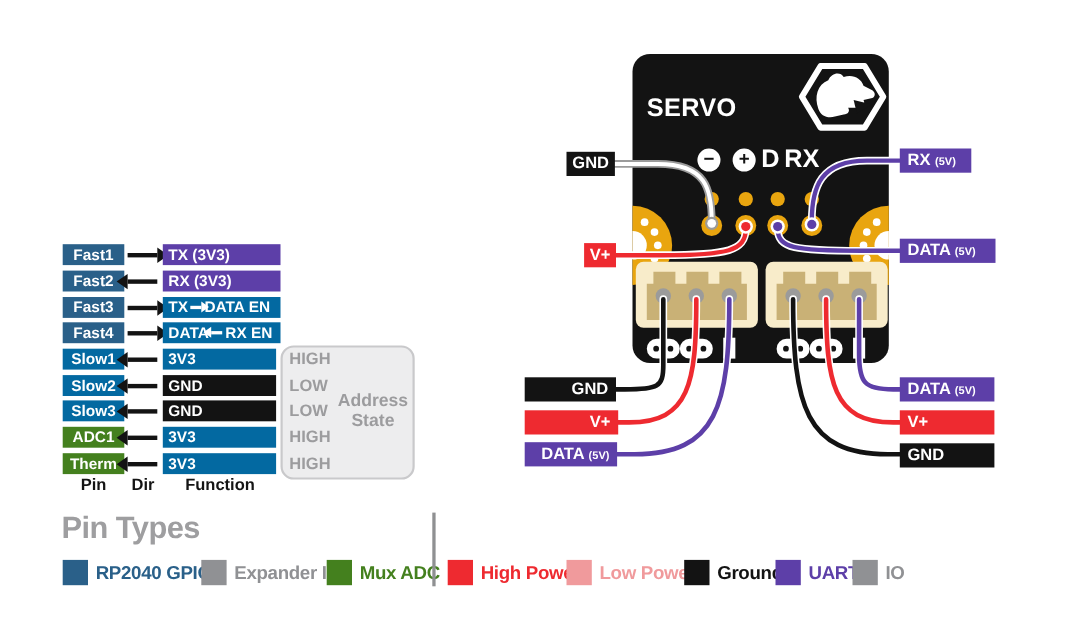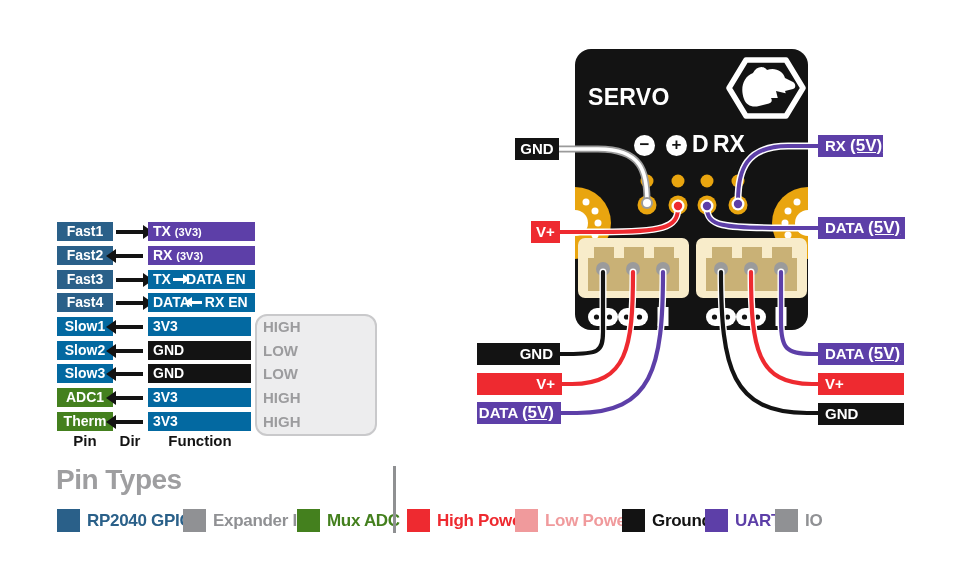--- a/index.html
+++ b/index.html
@@ -3,21 +3,21 @@
 <meta charset="utf-8">
 <style>
   html,body{margin:0;padding:0;background:#fff;}
   .canvas{position:relative;width:968px;height:576px;background:#fff;overflow:hidden;
           font-family:"Liberation Sans",sans-serif;font-weight:bold;}
   .abs{position:absolute;}
   .hdr{font-size:30px;color:#9e9ea0;letter-spacing:-0.5px;}
   
   .pill{position:absolute;color:#fff;font-size:14px;line-height:19px;height:19px;
         white-space:nowrap;overflow:hidden;}
-  .pill .sub{font-size:11px;margin-top:44px;}
+  .pill .sub{font-size:14px;margin-top:44px;}
   .c-gpio{background:#2a6089;} .c-io{background:#0369a1;} .c-adc{background:#44801e;}
   .c-uart{background:#5d3fa8;} .c-hp{background:#ee2a30;} .c-lp{background:#0369a1;}
   .c-gnd{background:#131313;}
   .pinbox{left:57px;width:56px;text-align:center;}
   .fnbox{left:148px;width:107px;padding-left:5px;box-sizing:border-box;text-align:left;}
   .fnbox.narrow{width:103px;}
   
   .arr{position:absolute;left:116px;width:27px;height:3.6px;background:#131313;}
   .arr::after{content:'';position:absolute;top:-5.2px;width:0;height:0;
               border-top:7px solid transparent;border-bottom:7px solid transparent;}
@@ -32,21 +32,21 @@
   .warr.l::after{right:100%;border-right:7px solid #fff;}
   
   .addrbox{left:255px;top:314px;width:122px;height:122px;background:#ededee;
            border:2px solid #c9c9cb;border-radius:12px;box-sizing:border-box;}
   .state{left:263px;width:60px;height:19px;line-height:19px;font-size:15px;color:#9c9c9e;text-align:left;}
   .addrlabel{left:300px;width:78px;text-align:center;font-size:16px;color:#9c9c9e;line-height:18px;}
   .colhdr{top:432px;font-size:15px;color:#141414;text-align:center;}
   
   .blabel{position:absolute;color:#fff;font-size:15px;line-height:22px;height:22px;
           white-space:nowrap;box-sizing:border-box;}
-  .blabel .sub{font-size:17px;text-decoration:underline;}
+  .blabel .sub{font-size:10px;}
   .tcenter{text-align:center;} .tright{text-align:right;padding-right:7px;} .tleft{text-align:left;padding-left:7px;}
   
   .boardtitle{color:#fff;font-size:23px;letter-spacing:0.3px;line-height:26px;z-index:3;}
   .silk{color:#fff;font-size:23px;z-index:3;line-height:22px;}
   .silkcircle{width:21px;height:21px;border-radius:50%;background:#fff;color:#131313;
               text-align:center;font-size:17px;line-height:20px;z-index:3;}
   
   .sq{position:absolute;width:23px;height:23px;top:509px;}
   .legtext{position:absolute;top:510px;font-size:17px;line-height:22px;white-space:nowrap;letter-spacing:-0.3px;}
   .divider{left:393px;top:466px;width:3px;height:67px;background:#8f9092;}
@@ -197,20 +197,24 @@
     <span>TX</span><span class="warr r"></span><span>DATA EN</span>
   </div>
 
   <div class="pill pinbox c-gpio" style="top:293px;">Fast4</div>
   <div class="arr r" style="top:301px;"></div>
   <div class="pill fnbox c-io" style="top:293px;">
     <span>DATA</span><span class="warr l"></span><span>RX EN</span>
   </div>
 
   <div class="abs addrbox"></div>
+  <div class="abs addrlabel" style="top:356px;">
+    <div>Address</div>
+    <div>State</div>
+  </div>
 
   <div class="pill pinbox c-io" style="top:317px;">Slow1</div>
   <div class="arr l" style="top:325px;"></div>
   <div class="pill fnbox narrow c-lp" style="top:317px;">3V3</div>
   <div class="abs state" style="top:317px;">HIGH</div>
 
   <div class="pill pinbox c-io" style="top:341px;">Slow2</div>
   <div class="arr l" style="top:349px;"></div>
   <div class="pill fnbox narrow c-gnd" style="top:341px;">GND</div>
   <div class="abs state" style="top:341px;">LOW</div>

